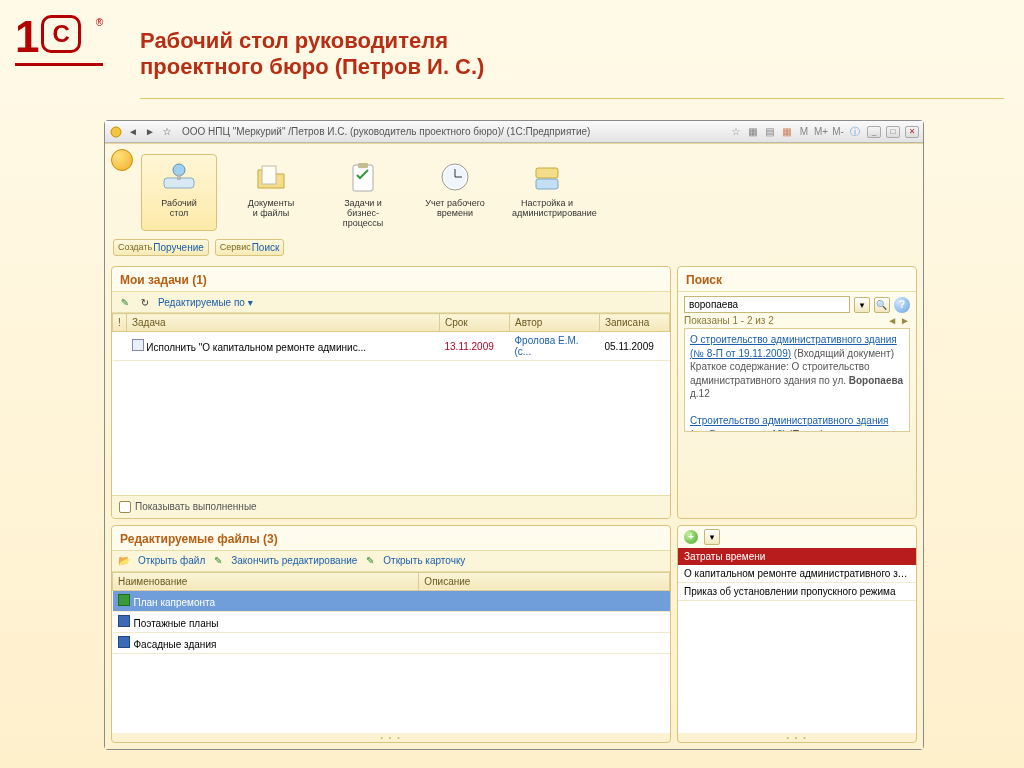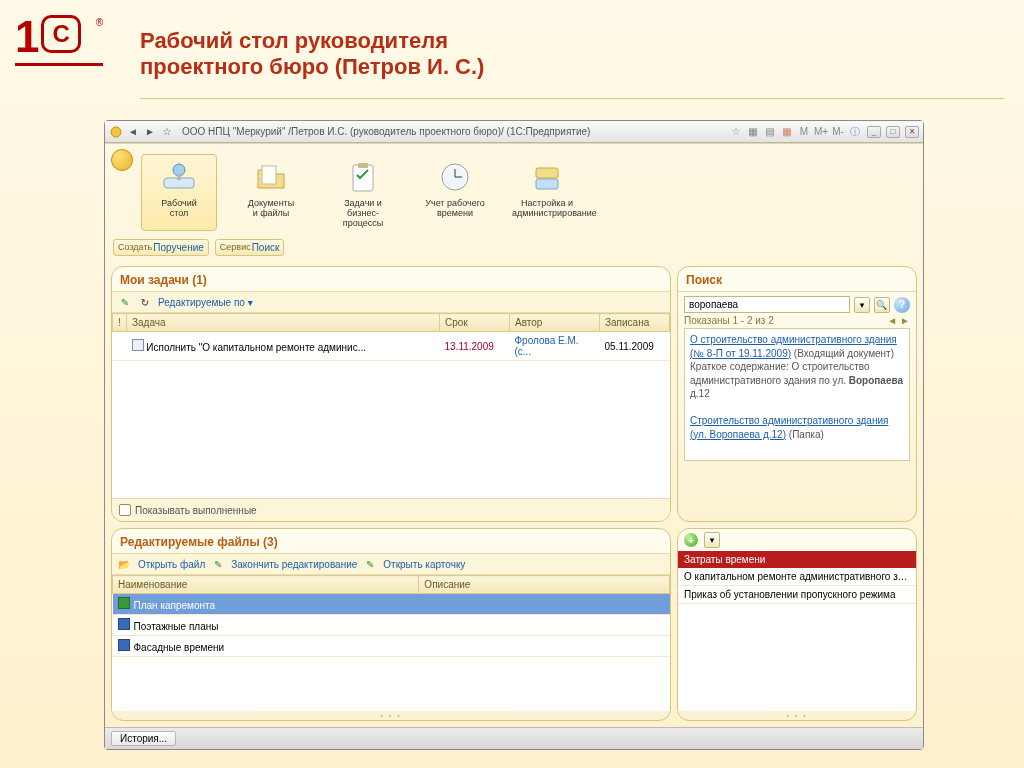--- a/index.html
+++ b/index.html
@@ -31,21 +31,21 @@
   .tab.active { background: linear-gradient(#fff6d6, #fdeaa9); border: 1px solid #d7c277; }
   .tab .ticon { width: 40px; height: 36px; margin: 0 auto 3px; display: flex; align-items: center; justify-content: center; }
 
   .subbar { display: flex; gap: 6px; padding: 4px 8px; }
   .sbg { border: 1px solid #d8c47e; border-radius: 3px; background: linear-gradient(#fefadf,#f6eab5); padding: 2px 4px; display: flex; gap: 1px; }
   .sbg .top { font-size: 9px; color: #7a6a2a; }
   .sbg .bot { color: #1b5fae; font-size: 10px; cursor: pointer; }
 
   .workspace { flex: 1; display: grid; grid-template-columns: 1fr 240px; grid-template-rows: auto auto; gap: 6px; padding: 6px; overflow: hidden; }
 
-  .panel { background: linear-gradient(#fffdf0, #fcf2d2); border: 1px solid #d8c47e; border-radius: 12px; display: flex; flex-direction: column; overflow: hidden; }
+  .panel { background: linear-gradient(#fffdf0, #fcf2d2); border: 1px solid #d8c47e; border-radius: 4px; display: flex; flex-direction: column; overflow: hidden; }
   .panel-h { padding: 6px 8px 4px; font: bold 12px Arial; color: #b85e14; border-bottom: 1px solid #e8dca5; }
   .pbar { display: flex; align-items: center; gap: 6px; padding: 3px 6px; font-size: 10px; color: #333; border-bottom: 1px solid #eaddac; background: #fbf5da; }
   .pbar .lnk { color: #1b5fae; cursor: pointer; }
   .pbar .ico { width: 14px; height: 14px; display: inline-flex; align-items: center; justify-content: center; }
 
   table { width: 100%; border-collapse: collapse; font-size: 10px; background: #fff; }
   th { background: linear-gradient(#fbf5da,#f3e7b9); text-align: left; padding: 3px 5px; border: 1px solid #dccc93; color: #6a5a1f; font-weight: normal; }
   td { padding: 3px 5px; border-bottom: 1px solid #f0e9cc; }
   tr.sel td { background: #6f9edb; color: #fff; }
   td.red { color: #b00020; }
@@ -54,21 +54,21 @@
   .chk-row { padding: 5px 7px; font-size: 10px; color: #555; border-top: 1px solid #eaddac; background: #fbf5da; display: flex; align-items: center; gap: 4px; }
   .chk { width: 12px; height: 12px; border: 1px solid #9b8c4d; background: #fff; border-radius: 2px; }
 
   .search-row { display: flex; padding: 4px 6px 2px; gap: 4px; align-items: center; }
   .search-row input { flex: 1; font-size: 10px; padding: 2px 4px; border: 1px solid #c6b874; background: #fff; }
   .sqbtn { width: 16px; height: 16px; border: 1px solid #c6b874; background: linear-gradient(#fff,#f0e7c0); display: inline-flex; align-items: center; justify-content: center; font-size: 9px; cursor: pointer; border-radius: 2px; }
   .helpbtn { width: 16px; height: 16px; border-radius: 50%; background: radial-gradient(circle at 30% 30%, #cfe6ff, #6aa3e0); color: #fff; font: bold 10px Arial; display: inline-flex; align-items: center; justify-content: center; }
   .status { font-size: 10px; color: #8a7a34; padding: 0 6px 2px; display: flex; justify-content: space-between; align-items: center; }
   .navarr { display: flex; gap: 3px; }
   .navarr span { font-size: 10px; color: #9a8b3e; cursor: pointer; }
-  .results { background: #fff; margin: 0 6px 6px; border: 1px solid #dccc93; font-size: 10px; padding: 4px 5px; line-height: 1.35; height: 133px; overflow: hidden; }
+  .results { background: #fff; margin: 0 6px 6px; border: 1px solid #dccc93; font-size: 10px; padding: 4px 5px; line-height: 1.35; height: 104px; overflow: hidden; }
   .results a { color: #1b5fae; text-decoration: underline; cursor: pointer; }
   .results .mute { color: #555; }
 
   .fav-h { display: flex; align-items: center; gap: 6px; padding: 3px 6px; }
   .plusbtn { width: 14px; height: 14px; border-radius: 50%; background: radial-gradient(circle at 30% 30%, #bff29a, #4aa82d); color: #fff; font: bold 10px Arial; display: inline-flex; align-items: center; justify-content: center; }
   .favlist { background: #fff; flex: 1; font-size: 10px; }
   .favlist .hdr { background: #b91c1c; color: #fff; padding: 3px 6px; }
   .favlist .row { padding: 3px 6px; border-bottom: 1px solid #f0e9cc; white-space: nowrap; overflow: hidden; text-overflow: ellipsis; }
 
   .footer { height: 22px; background: linear-gradient(#ebebeb,#d8d8d8); border-top: 1px solid #bcbcbc; display: flex; align-items: center; padding: 0 6px; }
@@ -263,21 +263,21 @@
               </tr>
               <tr class="sel">
                     <td><span style="display:inline-block;width:12px;height:12px;background:#3a9a3a;border:1px solid #1f6f1f;margin-right:4px"></span><span>План капремонта</span></td>
                     <td></td>
                   </tr>
               <tr>
                     <td><span style="display:inline-block;width:12px;height:12px;background:#3a6aba;border:1px solid #24477e;margin-right:4px"></span><span>Поэтажные планы</span></td>
                     <td></td>
                   </tr>
               <tr>
-                    <td><span style="display:inline-block;width:12px;height:12px;background:#3a6aba;border:1px solid #24477e;margin-right:4px"></span><span>Фасадные времени</span></td>
+                    <td><span style="display:inline-block;width:12px;height:12px;background:#3a6aba;border:1px solid #24477e;margin-right:4px"></span><span>Фасадные здания</span></td>
                     <td></td>
                   </tr>
             </tbody>
               </table>
           </div>
           <div class="dots">• • •</div>
         </div>
 
         <div class="panel">
           <div class="fav-h">
@@ -287,17 +287,14 @@
           <div class="favlist">
             <div class="hdr">Затраты времени</div>
             <div class="row">О капитальном ремонте административного зда...</div>
             <div class="row">Приказ об установлении пропускного режима</div>
           </div>
           <div class="dots">• • •</div>
         </div>
       </div>
     </div>
 
-    <div class="footer">
-      <span class="histbtn">История...</span>
-    </div>
   </div>
 </div>
 
 </body></html>

